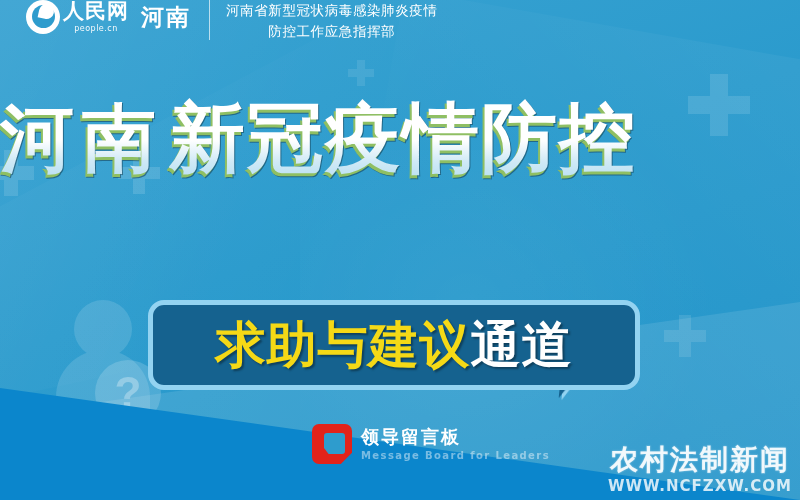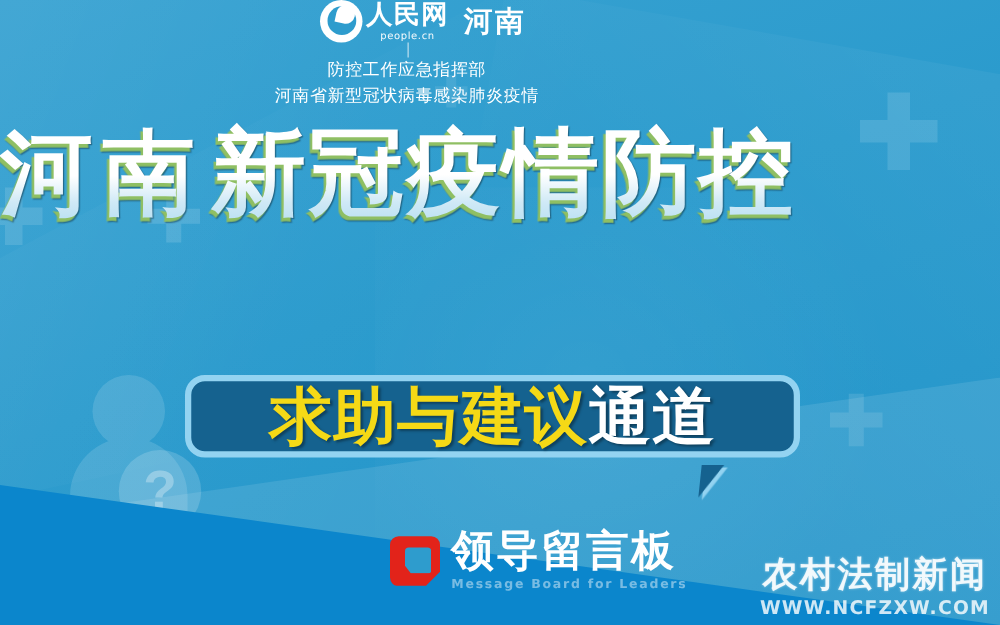--- a/index.html
+++ b/index.html
@@ -57,21 +57,21 @@
   .person{position:absolute;left:48px;top:300px;width:110px;height:130px;opacity:.13;}
   .person .head{position:absolute;left:26px;top:0;width:58px;height:58px;border-radius:50%;background:#fff;}
   .person .body{position:absolute;left:8px;top:50px;width:94px;height:90px;background:#fff;
     border-radius:48px 48px 8px 8px;}
   .qbubble{position:absolute;left:95px;top:360px;width:66px;height:66px;border-radius:50%;
     background:rgba(255,255,255,.17);display:flex;align-items:center;justify-content:center;}
   .qbubble .qm{font-size:44px;font-weight:bold;color:rgba(255,255,255,.30);line-height:1;
     font-family:"Liberation Sans",sans-serif;}
 
   
-  .header{position:absolute;left:0;top:0;width:651px;height:88px;display:flex;align-items:center;flex-direction:column;}
+  .header{position:absolute;left:0;top:0;width:651px;height:88px;display:flex;align-items:flex-start;}
   .brand{display:flex;align-items:center;margin-left:26px;}
   .pd-mark{position:relative;width:34px;height:34px;border-radius:50%;
     background:#ffffff;flex:0 0 auto;}
   .pd-mark:after{content:"";position:absolute;left:6px;top:5px;width:23px;height:23px;
     border-radius:50%;background:#2e9ccd;}
   .pd-mark:before{content:"";position:absolute;left:13px;top:4px;width:15px;height:15px;
     border-radius:50% 50% 50% 0;background:#ffffff;transform:rotate(12deg);z-index:2;}
   .brand-cn{display:flex;flex-direction:column;margin-left:3px;line-height:1;}
   .brand-name{font-size:21px;font-weight:bold;color:#ffffff;letter-spacing:1px;}
   .brand-dom{font-size:8px;font-weight:normal;color:#ffffff;letter-spacing:.5px;
@@ -87,41 +87,41 @@
     background:linear-gradient(to bottom,#ffffff 0%,#ffffff 52%,#cfe9f6 78%,#b7dff2 100%);
     -webkit-background-clip:text;background-clip:text;
     color:transparent;-webkit-text-fill-color:transparent;
     filter:drop-shadow(-2px 3px 0 #8fbf63) drop-shadow(1px 1px 0 rgba(20,60,80,.55));
     display:inline-block;
   }
   .title-1{font-size:74px;line-height:82px;letter-spacing:8px;}
   .title-2{font-size:76px;line-height:86px;letter-spacing:2px;}
 
   
-  .banner{position:absolute;left:148px;top:300px;width:492px;height:66px;
+  .banner{position:absolute;left:148px;top:300px;width:492px;height:90px;
     background:#15628f;border:5px solid #93d3f1;border-radius:16px;box-sizing:border-box;
     display:flex;align-items:center;justify-content:center;}
   .banner-tail{position:absolute;left:560px;top:372px;width:0;height:0;
     border-left:18px solid #15628f;border-bottom:26px solid transparent;
     filter:drop-shadow(3px 2px 0 #93d3f1);transform:skewX(-6deg);}
   .banner-text{white-space:nowrap;font-weight:bold;font-size:50px;letter-spacing:1px;line-height:1;
     text-shadow:2px 2px 2px rgba(0,0,0,.35);}
   .bt-yellow{color:#f5d916;}
   .bt-white{color:#ffffff;}
 
   
   .msgboard{position:absolute;left:312px;top:424px;display:flex;align-items:center;}
   .mb-icon{position:relative;width:40px;height:40px;flex:0 0 auto;}
   .mb-icon .sq{position:absolute;inset:0;background:#e2231a;border-radius:7px;
     clip-path:polygon(0 0,100% 0,100% 72%,72% 100%,0 100%);}
   .mb-icon .notch{position:absolute;left:12px;top:9px;width:21px;height:21px;
     background:#2e9ccd;border-radius:3px 3px 3px 0;
     clip-path:polygon(0 0,100% 0,100% 100%,22% 100%,0 72%);}
   .mb-text{margin-left:9px;display:flex;flex-direction:column;line-height:1;}
-  .mb-cn{font-size:34px;font-weight:bold;color:#ffffff;letter-spacing:2px;}
+  .mb-cn{font-size:18px;font-weight:bold;color:#ffffff;letter-spacing:2px;}
   .mb-en{font-size:10px;font-weight:bold;color:rgba(255,255,255,.45);letter-spacing:1.4px;margin-top:5px;}
 
   
   .watermark{position:absolute;right:8px;bottom:6px;text-align:center;line-height:1;}
   .wm-cn{font-size:28px;font-weight:bold;color:rgba(255,255,255,.88);letter-spacing:2px;
     text-shadow:0 0 2px rgba(255,255,255,.5);}
   .wm-url{font-size:15px;font-weight:bold;color:rgba(255,255,255,.80);letter-spacing:1px;margin-top:5px;}
 </style>
 </head>
 <body>
@@ -170,22 +170,22 @@
     <div class="brand">
       <div class="pd-mark"></div>
       <div class="brand-cn">
         <span class="brand-name">人民网</span>
         <span class="brand-dom">people.cn</span>
       </div>
       <span class="brand-region">河南</span>
     </div>
     <div class="divider"></div>
     <div class="org-title">
+      <div>河南省新型冠状病毒感染肺炎疫情</div>
       <div>防控工作应急指挥部</div>
-      <div>河南省新型冠状病毒感染肺炎疫情</div>
     </div>
   </div>
 
   <div class="title-wrap">
     <div class="title-line title-1">河南</div>
     <div class="title-line title-2">新冠疫情防控</div>
   </div>
 
   <div class="banner-tail"></div>
   <div class="banner">

